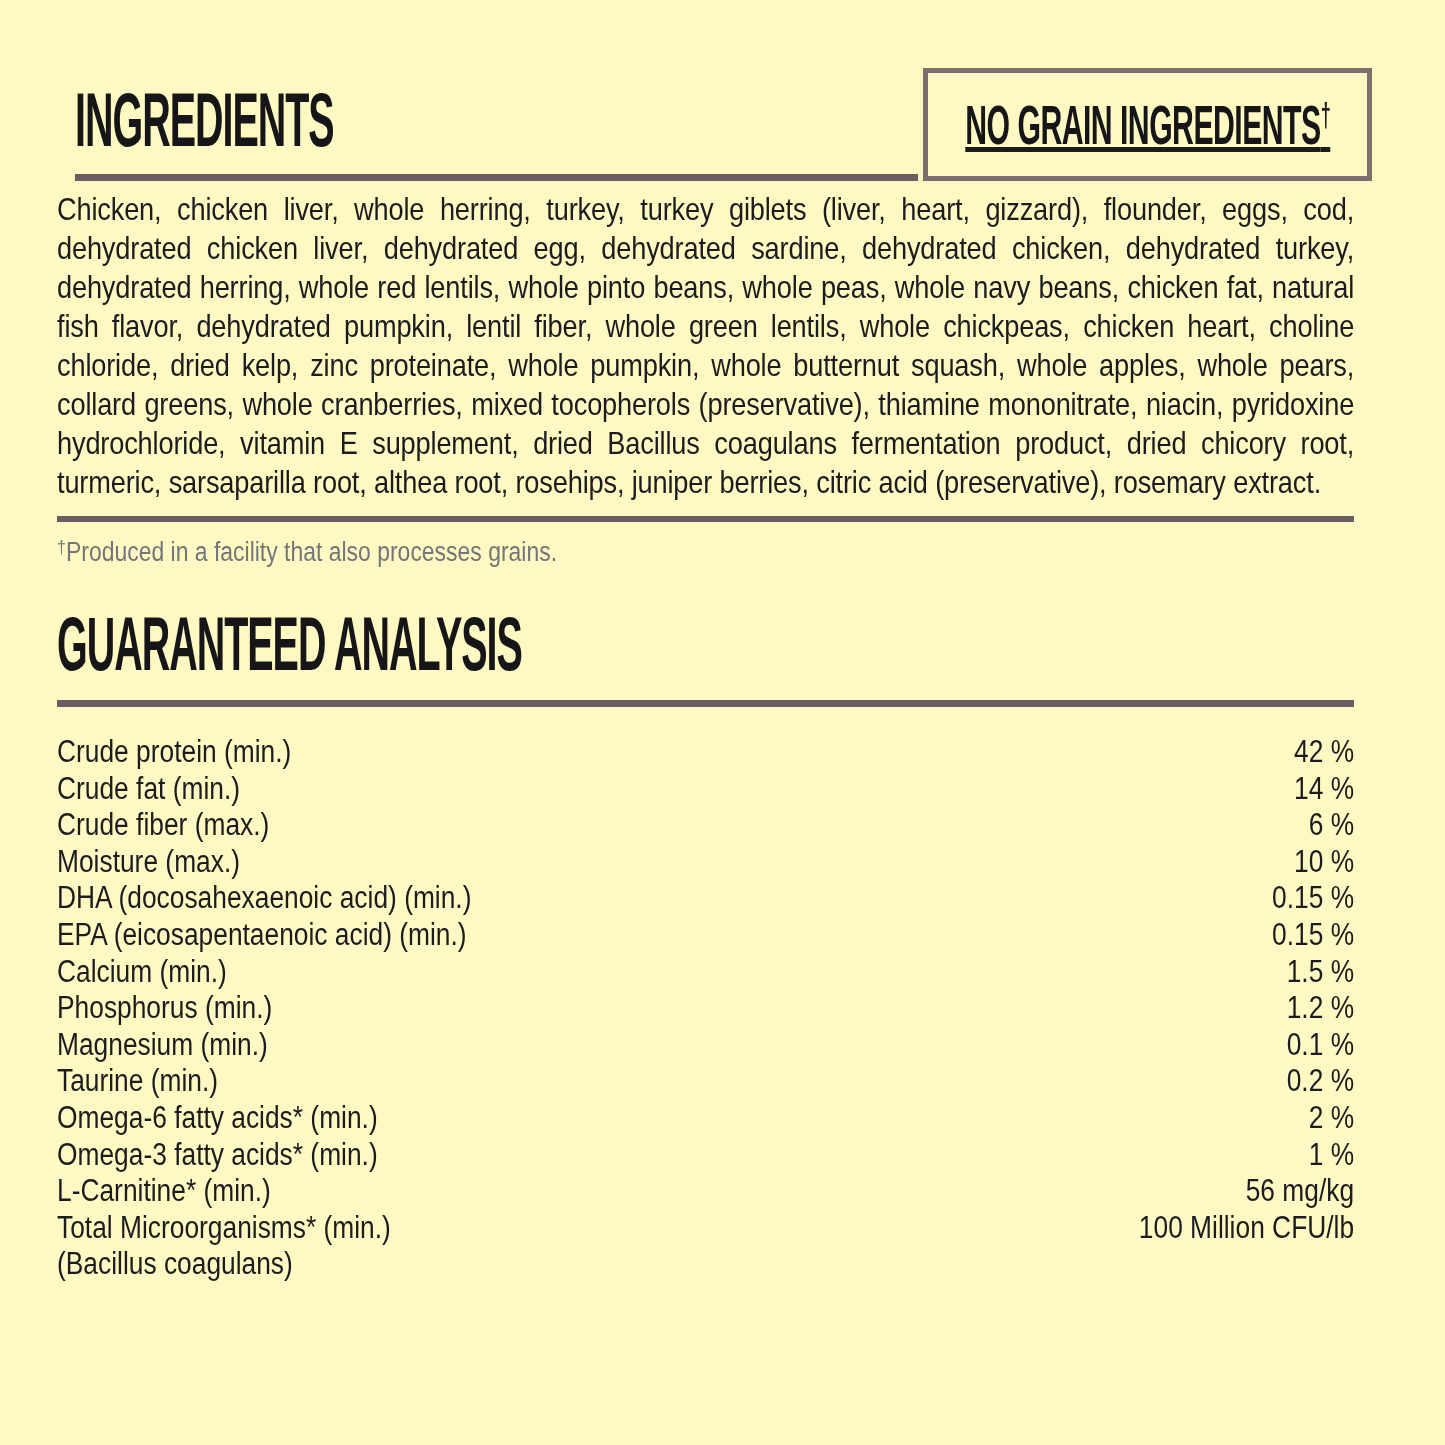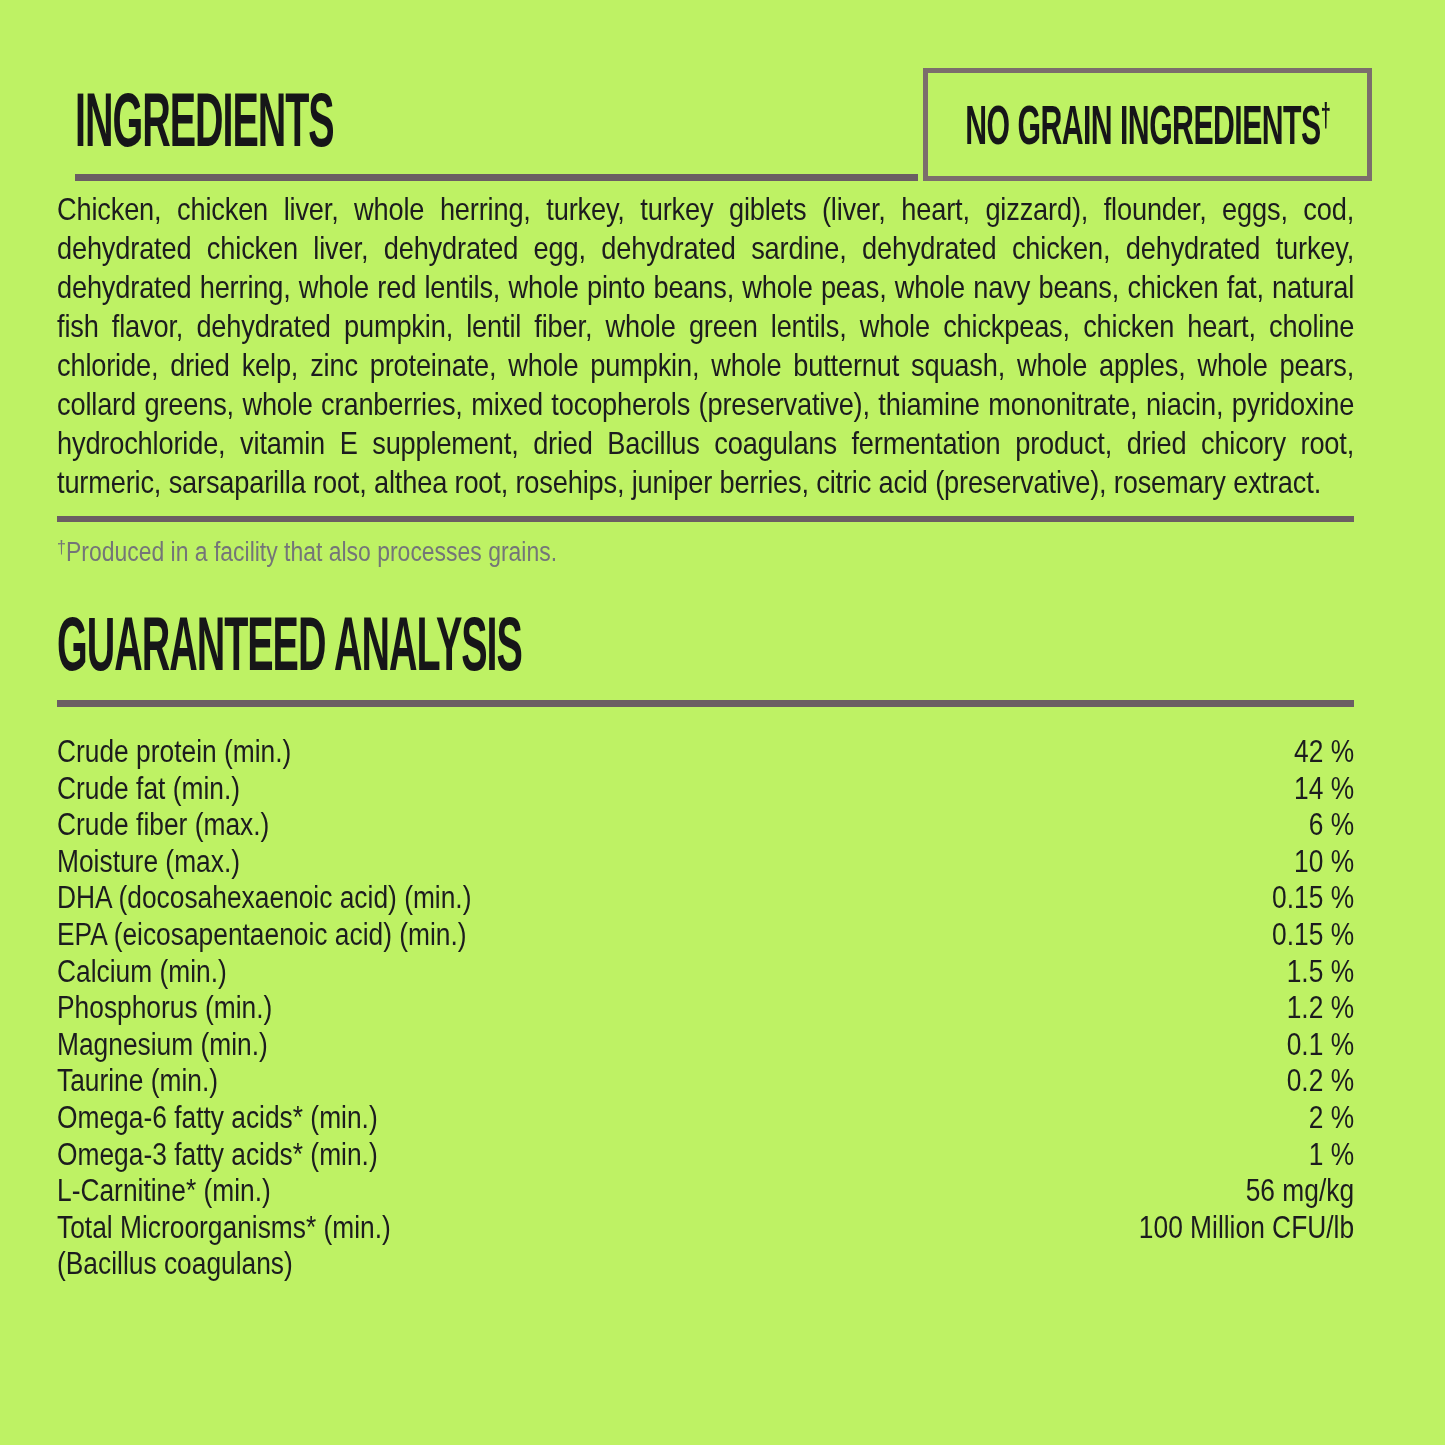--- a/index.html
+++ b/index.html
@@ -4,21 +4,21 @@
 <style>
   html, body { margin: 0; padding: 0; }
   body {
     font-family: "Liberation Sans", sans-serif;
     background: #d8d9db;
   }
   .sheet {
     position: relative;
     width: 1445px;
     height: 1445px;
-    background: #bef264;
+    background: #fef9c3;
     overflow: hidden;
     color: #1c1c1e;
   }
 
   
   .display-heading {
     position: absolute;
     left: 75px;
     margin: 0;
     font-weight: 700;
@@ -37,20 +37,21 @@
     position: absolute;
     left: 923px;
     top: 68px;
     width: 449px;
     height: 113px;
     box-sizing: border-box;
     border: 5px solid #7b6e6c;
     display: flex;
     align-items: center;
     justify-content: center;
+    text-decoration: underline;
   }
   .badge-text {
     font-weight: 700;
     font-size: 55px;
     letter-spacing: -1px;
     color: #161618;
     transform: scaleX(0.55);
     transform-origin: center center;
     white-space: nowrap;
   }

